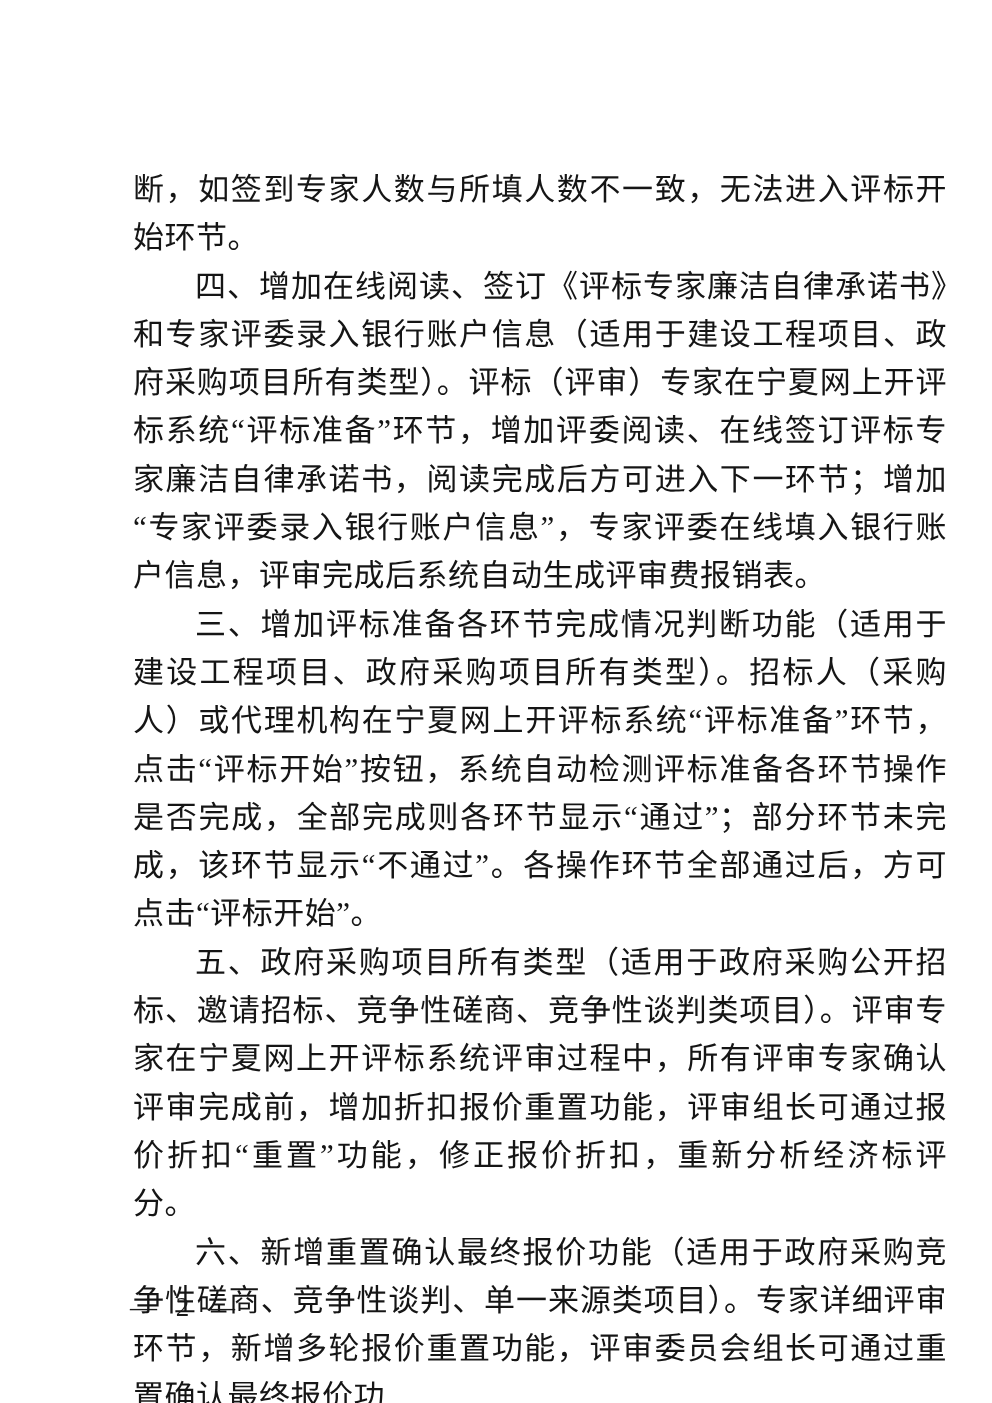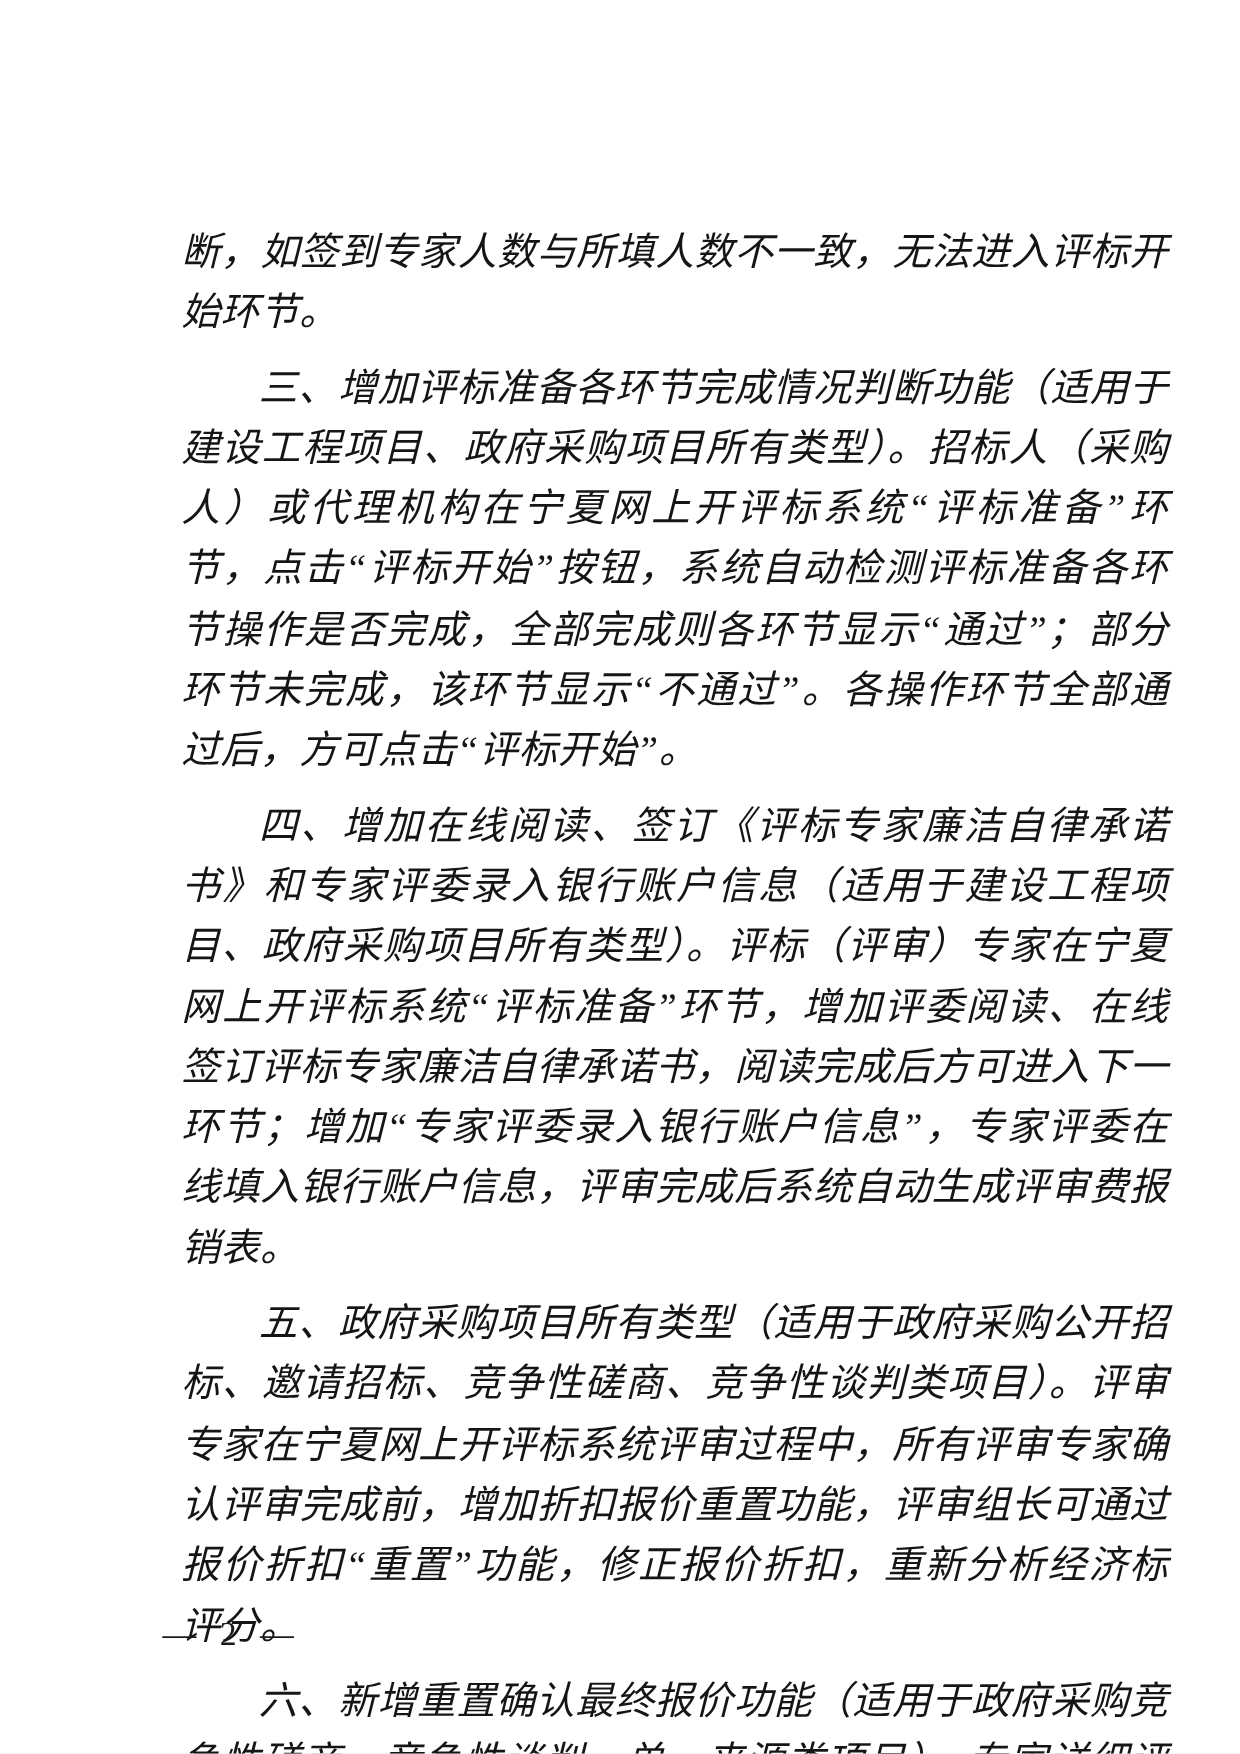--- a/index.html
+++ b/index.html
@@ -22,23 +22,22 @@
     left: 133px;
     top: 166px;
     width: 814px;
     font-size: 31px;
     line-height: 48.3px;
     text-align: justify;
     text-justify: inter-character;
     letter-spacing: 0.5px;
   }
   .doc-body p {
-    margin: 12px;
+    margin: 0;
     padding: 0;
-    font-style: italic;
   }
   .doc-body p.indent {
     text-indent: 2em;
   }
   .footer {
     position: absolute;
     left: 130px;
     top: 1292px;
     font-size: 27px;
     letter-spacing: 6px;
@@ -46,21 +45,21 @@
     font-family: "Liberation Serif", "DejaVu Serif", serif;
   }
 </style>
 </head>
 <body>
 
 <div class="page">
 
   <div class="doc-body">
     <p>断，如签到专家人数与所填人数不一致，无法进入评标开始环节。</p>
+    <p class="indent">四、增加在线阅读、签订《评标专家廉洁自律承诺书》和专家评委录入银行账户信息（适用于建设工程项目、政府采购项目所有类型）。评标（评审）专家在宁夏网上开评标系统“评标准备”环节，增加评委阅读、在线签订评标专家廉洁自律承诺书，阅读完成后方可进入下一环节；增加“专家评委录入银行账户信息”，专家评委在线填入银行账户信息，评审完成后系统自动生成评审费报销表。</p>
     <p class="indent">三、增加评标准备各环节完成情况判断功能（适用于建设工程项目、政府采购项目所有类型）。招标人（采购人）或代理机构在宁夏网上开评标系统“评标准备”环节，点击“评标开始”按钮，系统自动检测评标准备各环节操作是否完成，全部完成则各环节显示“通过”；部分环节未完成，该环节显示“不通过”。各操作环节全部通过后，方可点击“评标开始”。</p>
-    <p class="indent">四、增加在线阅读、签订《评标专家廉洁自律承诺书》和专家评委录入银行账户信息（适用于建设工程项目、政府采购项目所有类型）。评标（评审）专家在宁夏网上开评标系统“评标准备”环节，增加评委阅读、在线签订评标专家廉洁自律承诺书，阅读完成后方可进入下一环节；增加“专家评委录入银行账户信息”，专家评委在线填入银行账户信息，评审完成后系统自动生成评审费报销表。</p>
     <p class="indent">五、政府采购项目所有类型（适用于政府采购公开招标、邀请招标、竞争性磋商、竞争性谈判类项目）。评审专家在宁夏网上开评标系统评审过程中，所有评审专家确认评审完成前，增加折扣报价重置功能，评审组长可通过报价折扣“重置”功能，修正报价折扣，重新分析经济标评分。</p>
     <p class="indent">六、新增重置确认最终报价功能（适用于政府采购竞争性磋商、竞争性谈判、单一来源类项目）。专家详细评审环节，新增多轮报价重置功能，评审委员会组长可通过重置确认最终报价功</p>
   </div>
 
   <div class="footer">— 2 —</div>
 
 </div>
 
 </body></html>

